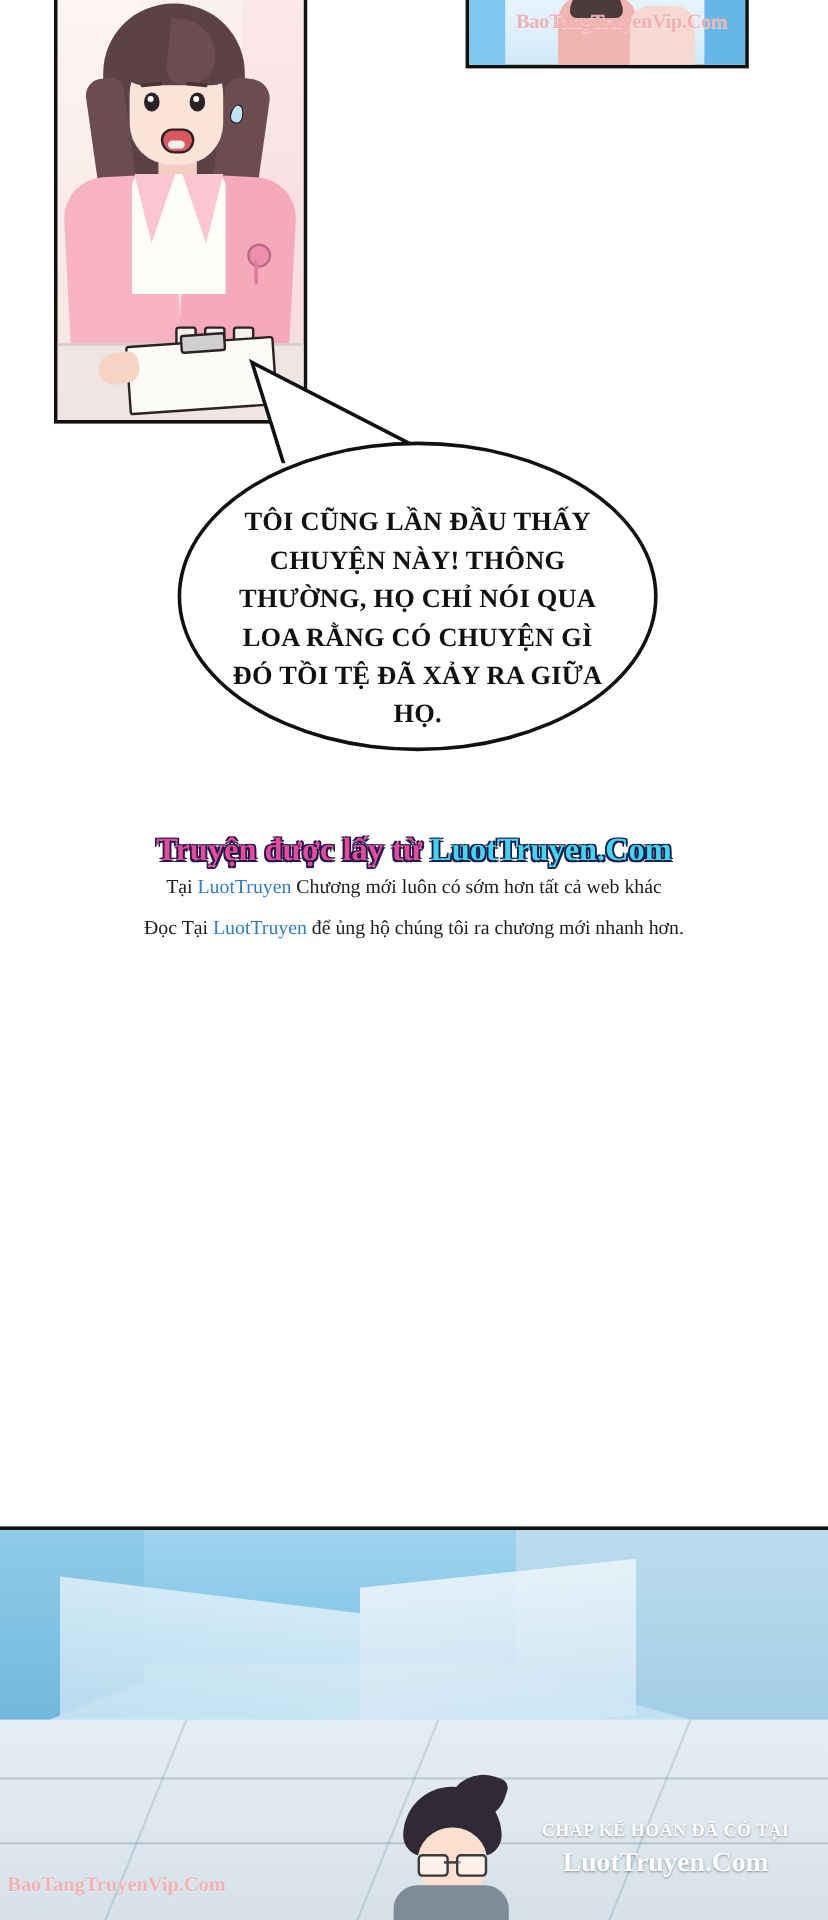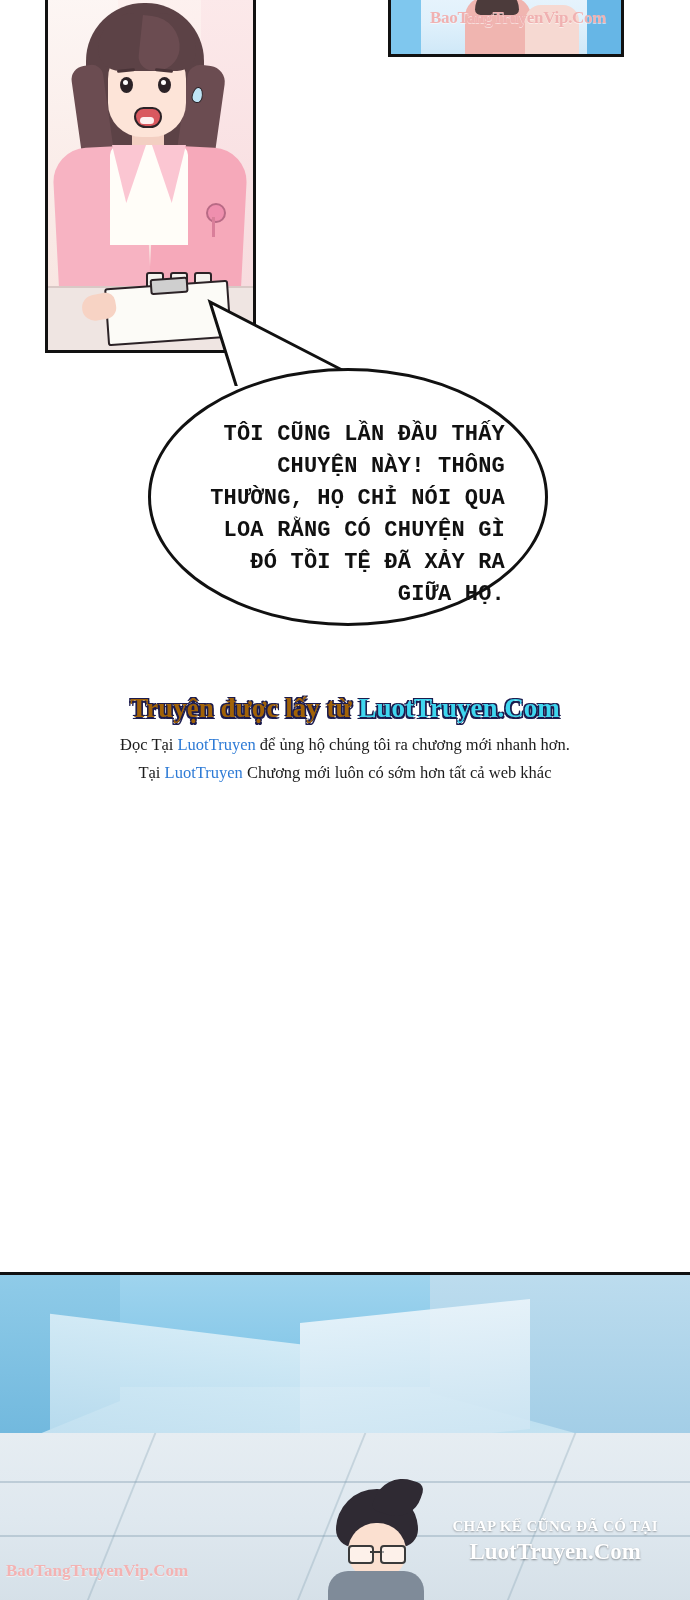--- a/index.html
+++ b/index.html
@@ -313,22 +313,22 @@
     height: 258px;
     background: #ffffff;
     border: 3px solid #111;
     border-radius: 50% / 50%;
     box-sizing: border-box;
   }
   .bubble1-text {
     position: absolute;
     left: 0; right: 0;
     top: 48px;
-    text-align: right;
-    font-family: Liberation Mono, monospace;
+    text-align: center;
+    font-family: Liberation Serif, serif;
     font-weight: bold;
     font-size: 22px;
     line-height: 32px;
     color: #111;
     letter-spacing: 0.2px;
     padding: 0 40px;
   }
   .tail-svg { position: absolute; left: 0; top: 0; overflow: visible; }
 
   
@@ -339,21 +339,21 @@
     text-align: center;
   }
   .promo-line1 {
     font-family: "Liberation Serif", serif;
     font-weight: bold;
     font-size: 27px;
     line-height: 32px;
     white-space: nowrap;
   }
   .promo-line1 .yellow {
-    color: #a16207;
+    color: #ec4899;
     -webkit-text-stroke: 0px;
     text-shadow:
       -1.5px -1.5px 0 #1b1b4d, 1.5px -1.5px 0 #1b1b4d,
       -1.5px 1.5px 0 #1b1b4d, 1.5px 1.5px 0 #1b1b4d;
     font-family: Liberation Serif, serif;
   }
   .promo-line1 .cyan {
     color: #3fd6ef;
     text-shadow:
       -1.5px -1.5px 0 #1b1b4d, 1.5px -1.5px 0 #1b1b4d,
@@ -608,25 +608,25 @@
     <rect x="78" y="86" width="110" height="54" fill="#ffffff" stroke="none"></rect>
   </svg>
   <div class="bubble1">
     <div class="bubble1-text">TÔI CŨNG LẦN ĐẦU THẤY CHUYỆN NÀY! THÔNG THƯỜNG, HỌ CHỈ NÓI QUA LOA RẰNG CÓ CHUYỆN GÌ ĐÓ TỒI TỆ ĐÃ XẢY RA GIỮA HỌ.</div>
   </div>
 
   <div class="promo">
     <div class="promo-line1">
       <span class="yellow">Truyện được lấy từ </span><span class="cyan">LuotTruyen.Com</span>
     </div>
+    <div class="promo-sub" style="margin-top:2px;">
+      <span>Tại </span><span class="brand">LuotTruyen</span><span> Chương mới luôn có sớm hơn tất cả web khác</span>
+    </div>
     <div class="promo-sub">
       <span>Đọc Tại </span><span class="brand">LuotTruyen</span><span> để ủng hộ chúng tôi ra chương mới nhanh hơn.</span>
-    </div>
-    <div class="promo-sub" style="margin-top:2px;">
-      <span>Tại </span><span class="brand">LuotTruyen</span><span> Chương mới luôn có sớm hơn tất cả web khác</span>
     </div>
   </div>
 
   <svg class="tail-svg" style="left:300px; top:1240px;" width="140" height="200">
     <polygon points="20,20 88,190 96,18" fill="#ffffff" stroke="#111111" stroke-width="3"></polygon>
     <rect x="14" y="0" width="92" height="34" fill="#ffffff" stroke="none"></rect>
   </svg>
 
   <div class="bottom-scene">
     <div class="bs-sky"></div>
@@ -647,20 +647,20 @@
       <div class="bsc-face"></div>
       <div class="bsc-glasses">
         <div class="bsc-lens l"></div>
         <div class="bsc-bridge"></div>
         <div class="bsc-lens r"></div>
       </div>
       <div class="bsc-body"></div>
     </div>
 
     <div class="cta">
-      <div class="cta-line1">CHAP KẾ CŨNG ĐÃ CÓ TẠI</div>
+      <div class="cta-line1">CHAP KẾ HOÀN ĐÃ CÓ TẠI</div>
       <div class="cta-line2">LuotTruyen.Com</div>
     </div>
 
     <div class="watermark-bottom">BaoTangTruyenVip.Com</div>
   </div>
 
 </div>
 
 </body></html>

